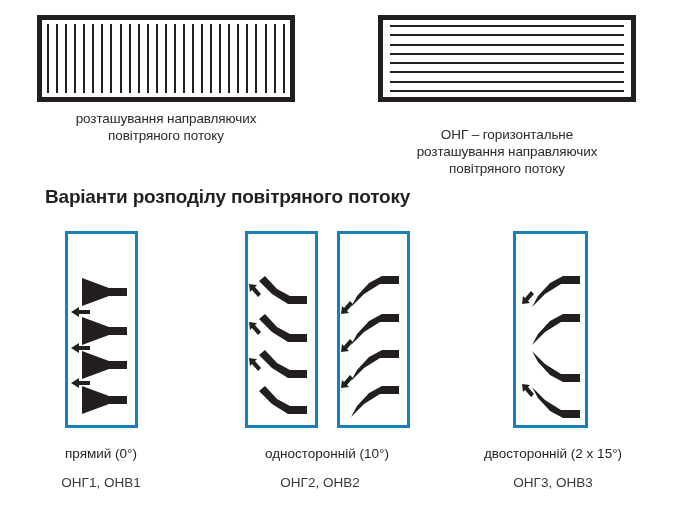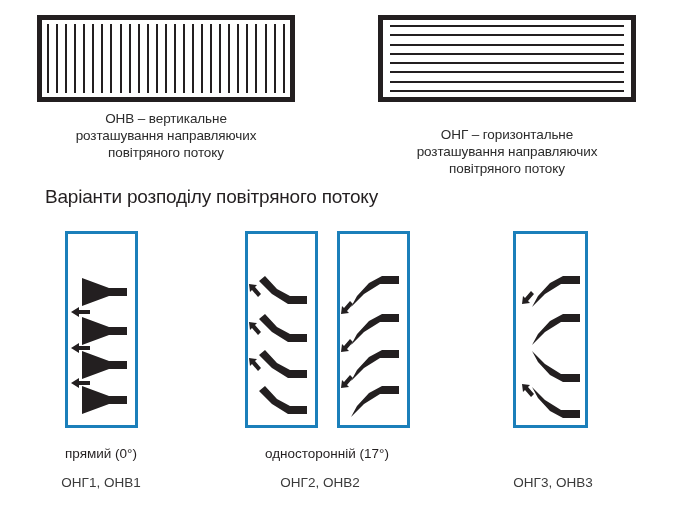--- a/index.html
+++ b/index.html
@@ -54,21 +54,21 @@
     color:#2b2b2b;
     letter-spacing:-0.1px;
   }
 
   
   .heading{
     position:absolute;
     left:45px;
     top:186px;
     font-size:19px;
-    font-weight:normal;
+    font-weight:bold;
     color:#231f20;
     letter-spacing:-0.2px;
   }
 
   
   .panel{
     position:absolute;
     box-sizing:border-box;
     border:3px solid #1b7fba;
     background:#ffffff;
@@ -121,21 +121,20 @@
         <span class="bar"></span>
         <span class="bar"></span>
         <span class="bar"></span>
         <span class="bar"></span>
         <span class="bar"></span>
         <span class="bar"></span>
     </div>
   </div>
 
   <div class="caption" style="left:27px;top:110px;width:278px;">
-    <div>ОНВ – вертикальне</div>
     <div>розташування направляючих</div>
     <div>повітряного потоку</div>
   </div>
 
   <div class="grille horizontal" style="left:378px;top:15px;width:258px;height:87px;">
     <div class="inner">
       <span class="bar"></span>
         <span class="bar"></span>
         <span class="bar"></span>
         <span class="bar"></span>
@@ -217,18 +216,19 @@
 
         <path d="M6,70 L14,69 L12,67 L18,60 L15,57 L9,64 L7,62 Z"></path>
         <path d="M6,150 L14,151 L12,153 L18,160 L15,163 L9,156 L7,158 Z"></path>
       </g>
     </svg>
   </div>
 
   <div class="lbl-bold" style="left:31px;top:446px;width:140px;">прямий (0°)</div>
   <div class="lbl-sub" style="left:31px;top:475px;width:140px;">ОНГ1, ОНВ1</div>
 
-  <div class="lbl-bold" style="left:237px;top:446px;width:180px;">односторонній (17°)</div>
+  <div class="lbl-bold" style="left:237px;top:446px;width:180px;">односторонній (10°)</div>
   <div class="lbl-sub" style="left:230px;top:475px;width:180px;">ОНГ2, ОНВ2</div>
 
+  <div class="lbl-bold" style="left:458px;top:446px;width:190px;">двосторонній (2 x 15°)</div>
   <div class="lbl-sub" style="left:458px;top:475px;width:190px;">ОНГ3, ОНВ3</div>
 
 </div>
 
 </body></html>

